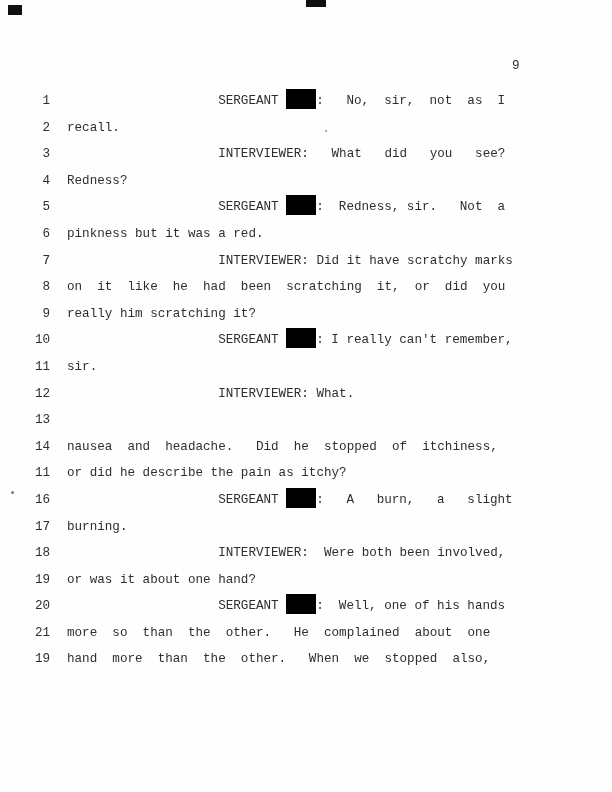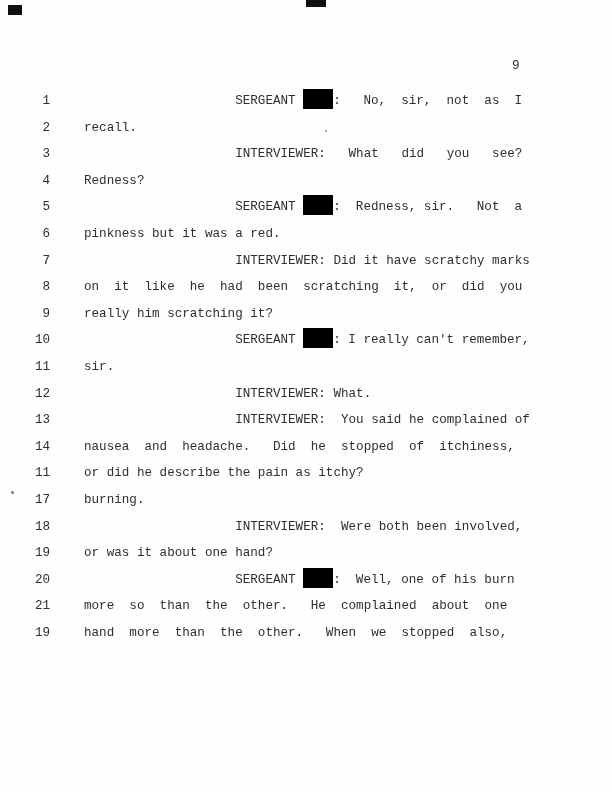--- a/index.html
+++ b/index.html
@@ -33,21 +33,21 @@
     font-size: 12.6px;
     white-space: pre;
   }
   .num {
     flex: 0 0 50px;
     width: 50px;
     text-align: right;
     display: inline-block;
   }
   .content {
-    margin-left: 34px;
+    margin-left: 17px;
     white-space: pre;
     text-align: right;
   }
   .redaction {
     display: inline-block;
     width: 30px;
     height: 20px;
     background: #000;
     vertical-align: -5px;
   }
@@ -103,23 +103,24 @@
       <div class="row"><span class="num">3</span><span class="content"><span>                    INTERVIEWER:   What   did   you   see?</span></span></div>
       <div class="row"><span class="num">4</span><span class="content"><span>Redness?</span></span></div>
       <div class="row"><span class="num">5</span><span class="content"><span>                    SERGEANT </span><span class="redaction"></span><span>:  Redness, sir.   Not  a</span></span></div>
       <div class="row"><span class="num">6</span><span class="content"><span>pinkness but it was a red.</span></span></div>
       <div class="row"><span class="num">7</span><span class="content"><span>                    INTERVIEWER: Did it have scratchy marks</span></span></div>
       <div class="row"><span class="num">8</span><span class="content"><span>on  it  like  he  had  been  scratching  it,  or  did  you</span></span></div>
       <div class="row"><span class="num">9</span><span class="content"><span>really him scratching it?</span></span></div>
       <div class="row"><span class="num">10</span><span class="content"><span>                    SERGEANT </span><span class="redaction"></span><span>: I really can't remember,</span></span></div>
       <div class="row"><span class="num">11</span><span class="content"><span>sir.</span></span></div>
       <div class="row"><span class="num">12</span><span class="content"><span>                    INTERVIEWER: What.</span></span></div>
-      <div class="row"><span class="num">13</span><span class="content"><span>                    INTERVIEWER:  You said he complained of</span></span></div>
+      <div class="row"><span class="num">13</span></div>
       <div class="row"><span class="num">14</span><span class="content"><span>nausea  and  headache.   Did  he  stopped  of  itchiness,</span></span></div>
       <div class="row"><span class="num">11</span><span class="content"><span>or did he describe the pain as itchy?</span></span></div>
+      <div class="row"><span class="num">16</span><span class="content"><span>                    SERGEANT </span><span class="redaction"></span><span>:   A   burn,   a   slight</span></span></div>
       <div class="row"><span class="num">17</span><span class="content"><span>burning.</span></span></div>
       <div class="row"><span class="num">18</span><span class="content"><span>                    INTERVIEWER:  Were both been involved,</span></span></div>
       <div class="row"><span class="num">19</span><span class="content"><span>or was it about one hand?</span></span></div>
-      <div class="row"><span class="num">20</span><span class="content"><span>                    SERGEANT </span><span class="redaction"></span><span>:  Well, one of his burn</span></span></div>
+      <div class="row"><span class="num">20</span><span class="content"><span>                    SERGEANT </span><span class="redaction"></span><span>:  Well, one of his hands</span></span></div>
       <div class="row"><span class="num">21</span><span class="content"><span>more  so  than  the  other.   He  complained  about  one</span></span></div>
       <div class="row"><span class="num">19</span><span class="content"><span>hand  more  than  the  other.   When  we  stopped  also,</span></span></div>
     </div>
 </div>
 
 </body></html>

